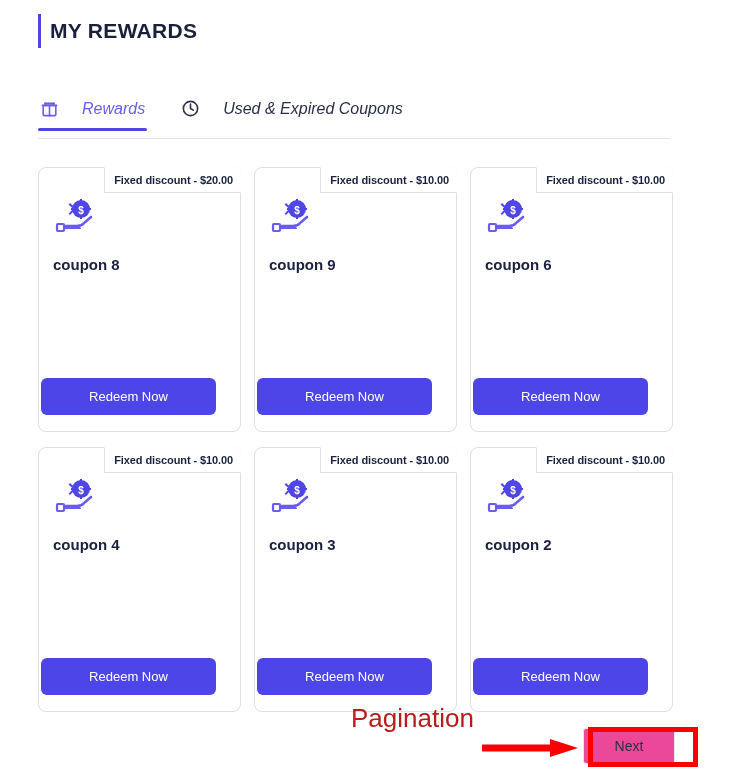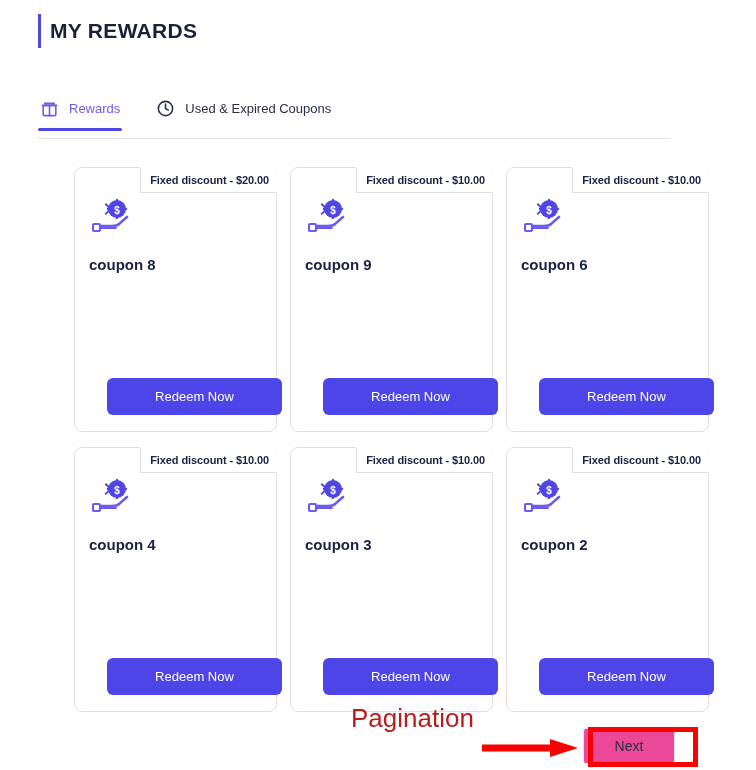--- a/index.html
+++ b/index.html
@@ -45,27 +45,28 @@
     top: 95px;
     width: 632px;
     height: 43px;
     border-bottom: 1px solid #e3e4ea;
     display: flex;
     align-items: flex-start;
   }
   .tab {
     display: flex;
     align-items: center;
-    gap: 10px;
+    gap: 23px;
     padding: 4px 2px 12px 2px;
-    font-size: 13px;
+    font-size: 16px;
     color: #2b2f45;
     cursor: pointer;
     position: relative;
     white-space: nowrap;
+    font-style: italic;
   }
   .tab + .tab { margin-left: 32px; }
   .tab.active { color: #6b5cf0; }
   .tab.active .tab-underline {
     position: absolute;
     left: 0;
     right: 0;
     bottom: -1px;
     height: 3px;
     background: #4f46e5;
@@ -75,21 +76,20 @@
 
   
   #cards-grid {
     position: absolute;
     left: 38px;
     top: 167px;
     width: 637px;
     display: flex;
     flex-wrap: wrap;
     gap: 15px 13px;
-    margin-left: 36px;
   }
   .coupon-card {
     position: relative;
     width: 203px;
     height: 265px;
     border: 1px solid #dedfe4;
     border-radius: 8px;
     background: #ffffff;
     box-sizing: border-box;
   }
@@ -117,21 +117,21 @@
   .card-title {
     position: absolute;
     left: 14px;
     top: 88px;
     font-size: 15px;
     font-weight: bold;
     color: #1b2140;
   }
   .redeem-button {
     position: absolute;
-    left: 32px;
+    left: 2px;
     bottom: 16px;
     width: 175px;
     height: 37px;
     background: #4d45e8;
     border: none;
     border-radius: 6px;
     color: #ffffff;
     font-size: 13px;
     font-family: "Liberation Sans", sans-serif;
     cursor: pointer;

